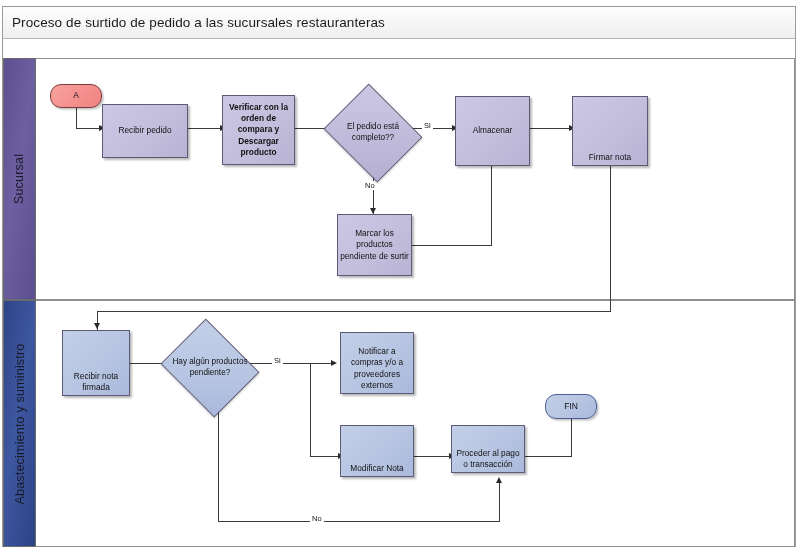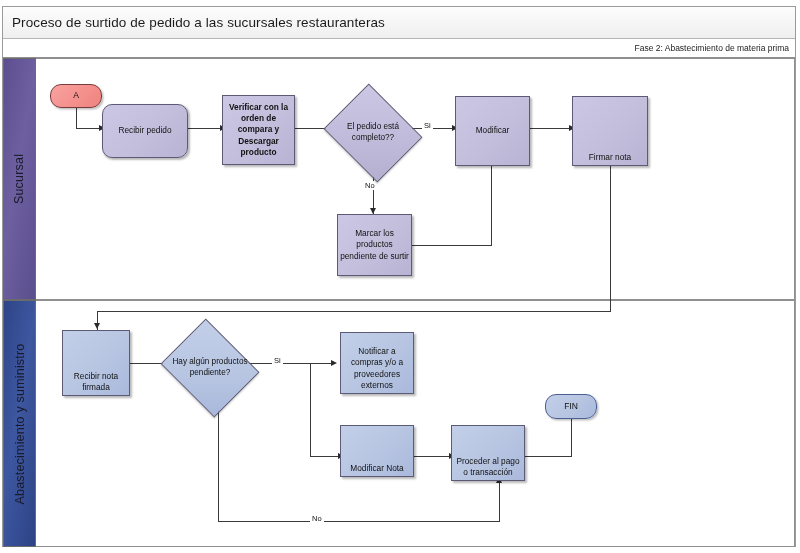--- a/index.html
+++ b/index.html
@@ -112,23 +112,20 @@
 <body>
 
 <div id="page">
 
   <div class="frame"></div>
 
   <div class="title-bar">
     <div class="title-text">Proceso de surtido de pedido a las sucursales restauranteras</div>
   </div>
 
-  <div class="phase-bar">
-    <div class="phase-text">Fase 2: Abastecimiento de materia prima</div>
-  </div>
 
   <div class="lane-header" id="lane0-header">
     <span>Sucursal</span>
   </div>
   <div class="lane-body" id="lane0-body"></div>
 
   <div class="lane-header" id="lane1-header">
     <span>Abastecimiento y suministro</span>
   </div>
   <div class="lane-body" id="lane1-body"></div>
@@ -184,35 +181,35 @@
   <div class="conn v" style="left:218px;top:400px;height:121px;"></div>
   <div class="conn h" style="left:218px;top:521px;width:282px;"></div>
   <div class="conn v" style="left:499px;top:483px;height:38px;"></div>
   <div class="arrow up" style="left:495.5px;top:477px;"></div>
   <div class="edge-label" style="left:310px;top:514px;">No</div>
 
   <div class="node term" style="left:50px;top:84px;width:52px;height:24px;">
     <span>A</span>
   </div>
 
-  <div class="node proc purple" style="left:102px;top:104px;width:86px;height:54px;border-radius:10px;">
+  <div class="node proc purple" style="left:102px;top:104px;width:86px;height:54px;">
     <span>Recibir pedido</span>
   </div>
 
   <div class="node proc purple" style="left:222px;top:95px;width:73px;height:70px;font-weight:bold;">
     <span>Verificar con la orden de compara y Descargar producto</span>
   </div>
 
   <div class="diamond" style="left:335px;top:101px;width:76px;height:64px;">
     <div class="shape"></div>
     <div class="dlabel">El pedido está completo??</div>
   </div>
 
   <div class="node proc purple" style="left:455px;top:96px;width:75px;height:70px;">
-    <span>Modificar</span>
+    <span>Almacenar</span>
   </div>
 
   <div class="node proc purple" style="left:572px;top:96px;width:76px;height:70px;align-items:flex-end;">
     <span>Firmar nota</span>
   </div>
 
   <div class="node proc purple" style="left:337px;top:214px;width:75px;height:62px;">
     <span>Marcar los productos pendiente de surtir</span>
   </div>
 
@@ -226,21 +223,21 @@
   </div>
 
   <div class="node proc blue" style="left:340px;top:332px;width:74px;height:62px;">
     <span>Notificar a compras y/o a proveedores externos</span>
   </div>
 
   <div class="node proc blue" style="left:340px;top:425px;width:74px;height:52px;">
     <span>Modificar  Nota</span>
   </div>
 
-  <div class="node proc blue" style="left:451px;top:425px;width:74px;height:56px;">
+  <div class="node proc blue" style="left:451px;top:425px;width:74px;height:48px;">
     <span>Proceder al pago o transacción</span>
   </div>
 
   <div class="node term blue" style="left:545px;top:394px;width:52px;height:25px;">
     <span>FIN</span>
   </div>
 
 </div>
 
 </body></html>

